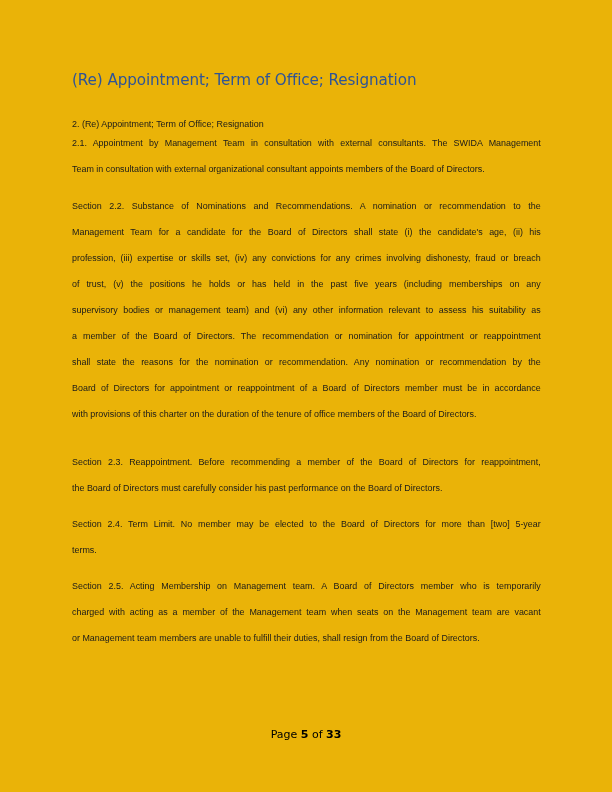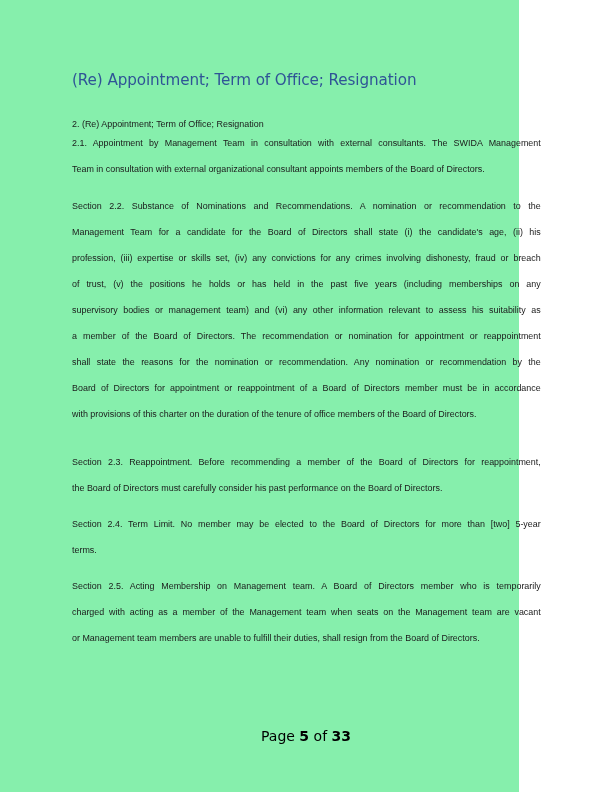--- a/index.html
+++ b/index.html
@@ -1,34 +1,34 @@
 <!DOCTYPE html>
 <html><head>
 <meta charset="utf-8">
 <style>
   html, body { margin: 0; padding: 0; background: #ffffff; }
   body { width: 612px; height: 792px; position: relative; overflow: hidden; }
-  .page { position: absolute; left: 0; top: 0; width: 519px; height: 792px; background: #86efac; }
+  .page { position: absolute; left: 0; top: 0; width: 612px; height: 792px; background: #eab308; }
   .heading {
     position: absolute; left: 72px; top: 71px;
     font-family: "DejaVu Sans", sans-serif;
     font-size: 15.2px; color: #2f5496; letter-spacing: -0.1px;
     white-space: nowrap; margin: 0; font-weight: normal;
   }
   .body-text {
     position: absolute; left: 72px; width: 469px;
     font-family: "Liberation Sans", sans-serif;
     font-size: 9.6px; color: #1a1a1a;
     transform: scaleX(0.93); transform-origin: left top;
   }
   .line { position: absolute; left: 0; white-space: nowrap; }
   .just { text-align: justify; text-align-last: justify; width: 504px; }
   .footer {
     position: absolute; left: 0; width: 612px; top: 728px; text-align: center;
-    font-family: "DejaVu Sans", sans-serif; font-size: 14px; color: #000;
+    font-family: "DejaVu Sans", sans-serif; font-size: 11px; color: #000;
   }
   .footer b { font-weight: bold; }
 </style>
 </head>
 <body>
 
 <div class="page">
 
   <h1 class="heading">(Re) Appointment; Term of Office; Resignation</h1>
 

